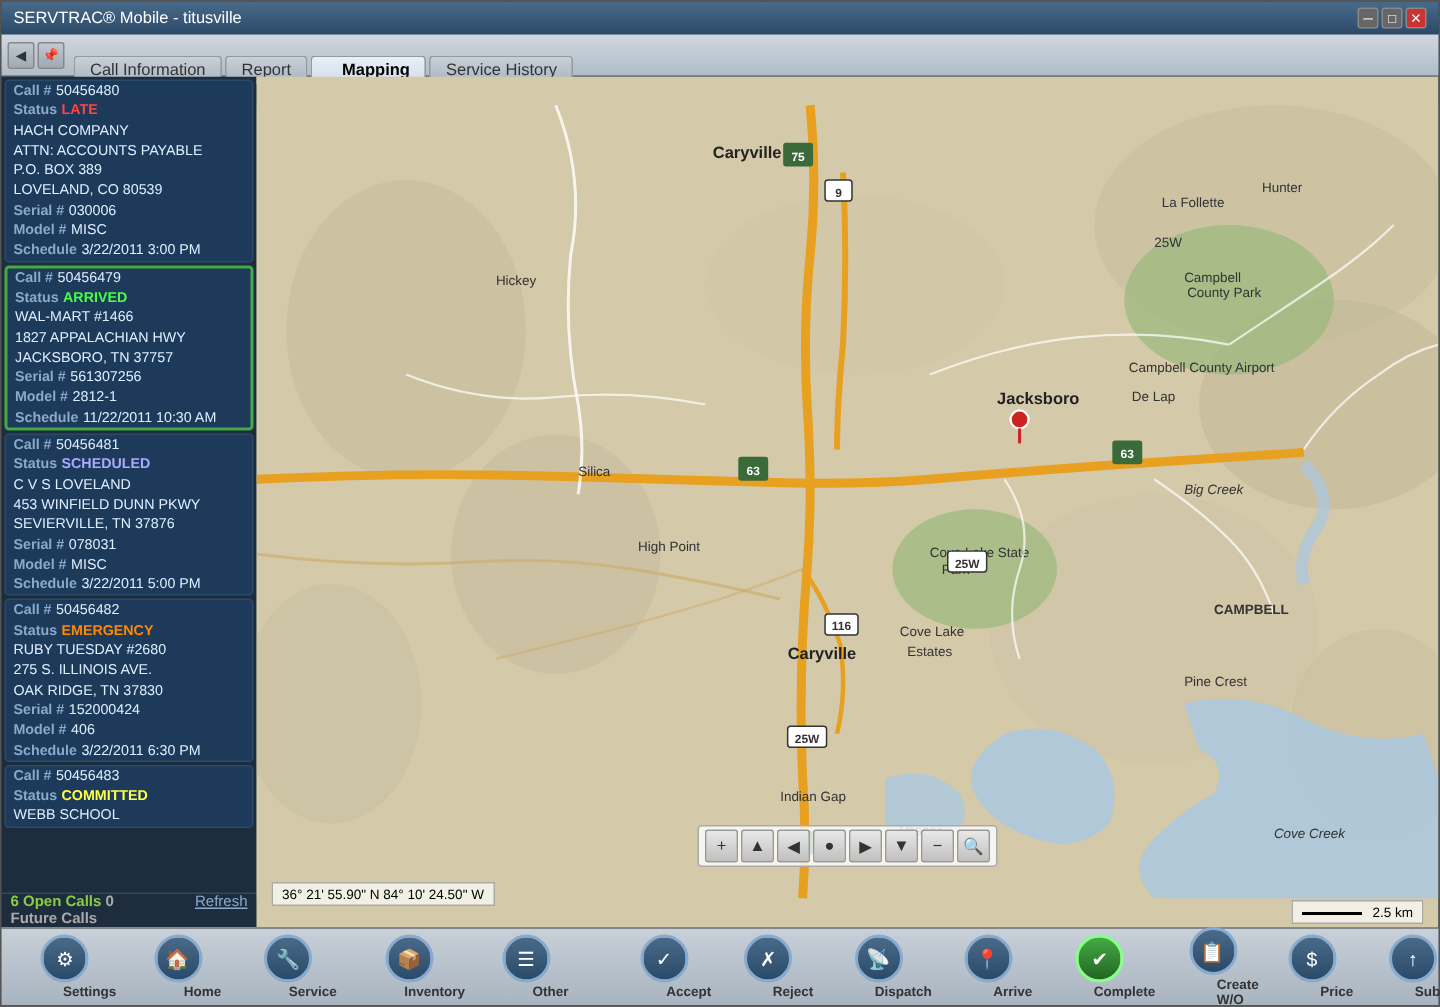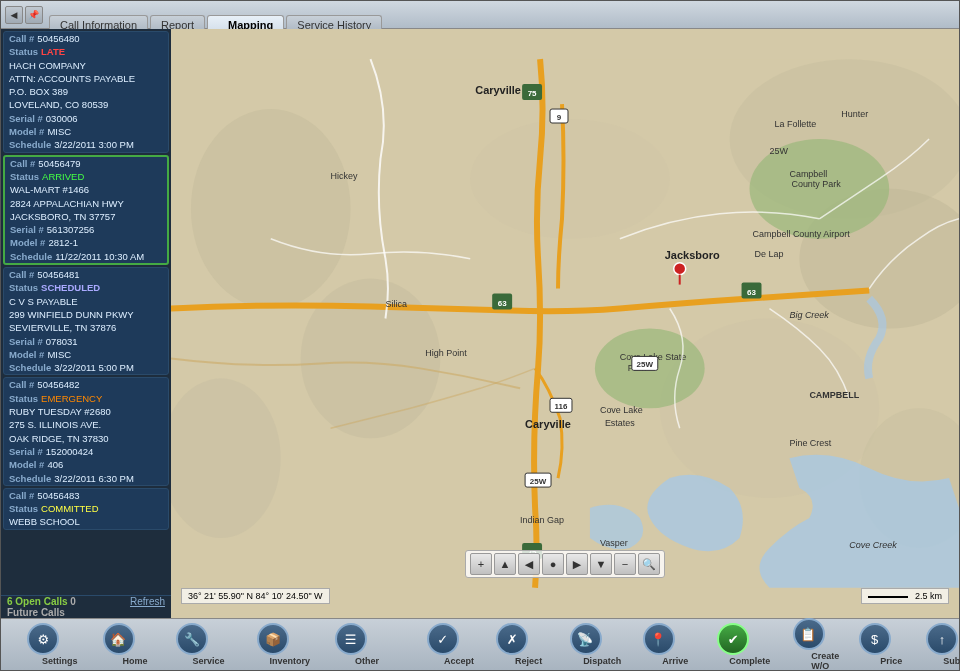--- a/index.html
+++ b/index.html
@@ -30,39 +30,39 @@
     .calls-list::-webkit-scrollbar { width: 6px; }
     .calls-list::-webkit-scrollbar-track { background: #1e2d3d; }
     .calls-list::-webkit-scrollbar-thumb { background: #4a6a8a; }
 
     .call-card { background: #1e3a5a; border: 1px solid #2a4a6a; border-radius: 3px; margin-bottom: 2px; padding: 0 5px; color: #ccd8e4; font-size: 9.5px; line-height: 1.4; cursor: pointer; }
     .call-card.selected { border: 2px solid #44aa44; background: #1e3a5a; }
     .call-card .call-field { display: flex; gap: 3px; }
     .call-card .label { color: #88aacc; font-weight: bold; }
     .call-card .value { color: #ddeeff; }
     .call-card .status-late { color: #ff4444; font-weight: bold; }
-    .call-card .status-arrived { color: #44ff44; font-weight: normal; }
+    .call-card .status-arrived { color: #44ff44; font-weight: bold; }
     .call-card .status-scheduled { color: #aaaaff; font-weight: bold; }
-    .call-card .status-emergency { color: #ff8800; font-weight: normal; }
-    .call-card .status-committed { color: #ffff44; font-weight: normal; }
+    .call-card .status-emergency { color: #ff8800; font-weight: bold; }
+    .call-card .status-committed { color: #ffff44; font-weight: bold; }
 
     .calls-footer { padding: 0 6px; background: #1e2d3d; border-top: 1px solid #2a4a6a; flex-shrink: 0; display: flex; align-items: flex-start; justify-content: space-between; }
     .calls-footer-text { color: #88cc44; font-size: 10px; font-weight: bold; }
     .refresh-btn { color: #88aacc; font-size: 10px; cursor: pointer; text-decoration: underline; margin-left: 31px; }
 
     
     .map-area { flex: 1; position: relative; overflow: hidden; background: #d4c9a8; }
 
     
     .map-bg { width: 100%; height: 100%; position: absolute; top: 0; left: 0; }
 
     
     .map-controls { position: absolute; bottom: 40px; left: 50%; transform: translateX(-50%); display: flex; align-items: center; gap: 2px; background: rgba(255,255,255,0.8); border: 1px solid #aaa; border-radius: 3px; padding: 2px 4px; }
     .map-ctrl-btn { width: 22px; height: 22px; background: linear-gradient(to bottom, #e8e8e8, #c0c0c0); border: 1px solid #999; border-radius: 2px; cursor: pointer; display: flex; align-items: center; justify-content: center; font-size: 11px; color: #333; }
-    .map-scale { position: absolute; bottom: 14px; right: 10px; background: rgba(255,255,255,0.7); padding: 2px 6px; font-size: 9px; border: 1px solid #aaa; }
+    .map-scale { position: absolute; bottom: 2px; right: 10px; background: rgba(255,255,255,0.7); padding: 2px 6px; font-size: 9px; border: 1px solid #aaa; }
     .map-coords { position: absolute; bottom: 14px; left: 10px; background: rgba(255,255,255,0.7); padding: 2px 6px; font-size: 9px; border: 1px solid #aaa; }
 
     
     .bottom-toolbar { background: linear-gradient(to bottom, #c8d0d8, #a8b4c0); height: 52px; display: flex; align-items: center; padding: 0 8px; gap: 12px; flex-shrink: 0; border-top: 1px solid #888; justify-content: space-between; }
     .bottom-left-tools { display: flex; gap: 12px; align-items: center; }
     .bottom-right-tools { display: flex; gap: 8px; align-items: center; }
     .tool-item { display: flex; flex-direction: column; align-items: center; gap: 1px; cursor: pointer; }
     .tool-icon { width: 32px; height: 32px; border-radius: 50%; background: linear-gradient(to bottom, #4a6a8a, #2a4a6a); border: 2px solid #88aacc; display: flex; align-items: center; justify-content: center; color: white; font-size: 13px; }
     .tool-icon.active { background: linear-gradient(to bottom, #44aa44, #226622); border-color: #88ff88; }
     .tool-label { font-size: 9px; color: #333; font-weight: bold; margin-left: 33px; }
@@ -70,20 +70,28 @@
     .separator { width: 1px; height: 40px; background: #888; margin: 0 4px; }
     .road-highway { stroke: #e8a020; stroke-width: 6; fill: none; }
     .label-text { font-size: 9px; fill: #333; font-family: Arial; }
     .label-text-lg { font-size: 11px; fill: #222; font-family: Arial; font-weight: bold; }
   </style>
 </head>
 <body>
 
 <div class="window">
 
+  <div class="title-bar">
+    <span>SERVTRAC® Mobile - titusville</span>
+    <div class="title-bar-buttons">
+      <div class="tb-btn min">─</div>
+      <div class="tb-btn max">□</div>
+      <div class="tb-btn close">✕</div>
+    </div>
+  </div>
 
   <div class="toolbar">
     <div class="toolbar-left">
       <div class="toolbar-nav-btn">◀</div>
       <div class="toolbar-nav-btn">📌</div>
     </div>
     <div class="tab">Call Information</div>
     <div class="tab">Report</div>
     <div class="tab active">Mapping</div>
     <div class="tab">Service History</div>
@@ -123,21 +131,21 @@
           <div class="call-card selected">
       <div class="call-field">
               <span class="label">Call #</span> 
               <span class="value">50456479</span>
             </div>
       <div class="call-field">
               <span class="label">Status</span> 
               <span class="status-arrived">ARRIVED</span>
             </div>
       <div class="value">WAL-MART #1466</div>
-      <div class="value">2824 APPALACHIAN HWY</div>
+      <div class="value">1827 APPALACHIAN HWY</div>
       <div class="value">JACKSBORO, TN 37757</div>
 
       <div class="call-field">
               <span class="label">Serial #</span> 
               <span class="value">561307256</span>
             </div>
       <div class="call-field">
               <span class="label">Model #</span> 
               <span class="value">2812-1</span>
             </div>
@@ -148,22 +156,22 @@
     </div>
           <div class="call-card">
       <div class="call-field">
               <span class="label">Call #</span> 
               <span class="value">50456481</span>
             </div>
       <div class="call-field">
               <span class="label">Status</span> 
               <span class="status-scheduled">SCHEDULED</span>
             </div>
-      <div class="value">C V S PAYABLE</div>
-      <div class="value">299 WINFIELD DUNN PKWY</div>
+      <div class="value">C V S LOVELAND</div>
+      <div class="value">453 WINFIELD DUNN PKWY</div>
       <div class="value">SEVIERVILLE, TN 37876</div>
 
       <div class="call-field">
               <span class="label">Serial #</span> 
               <span class="value">078031</span>
             </div>
       <div class="call-field">
               <span class="label">Model #</span> 
               <span class="value">MISC</span>
             </div>

